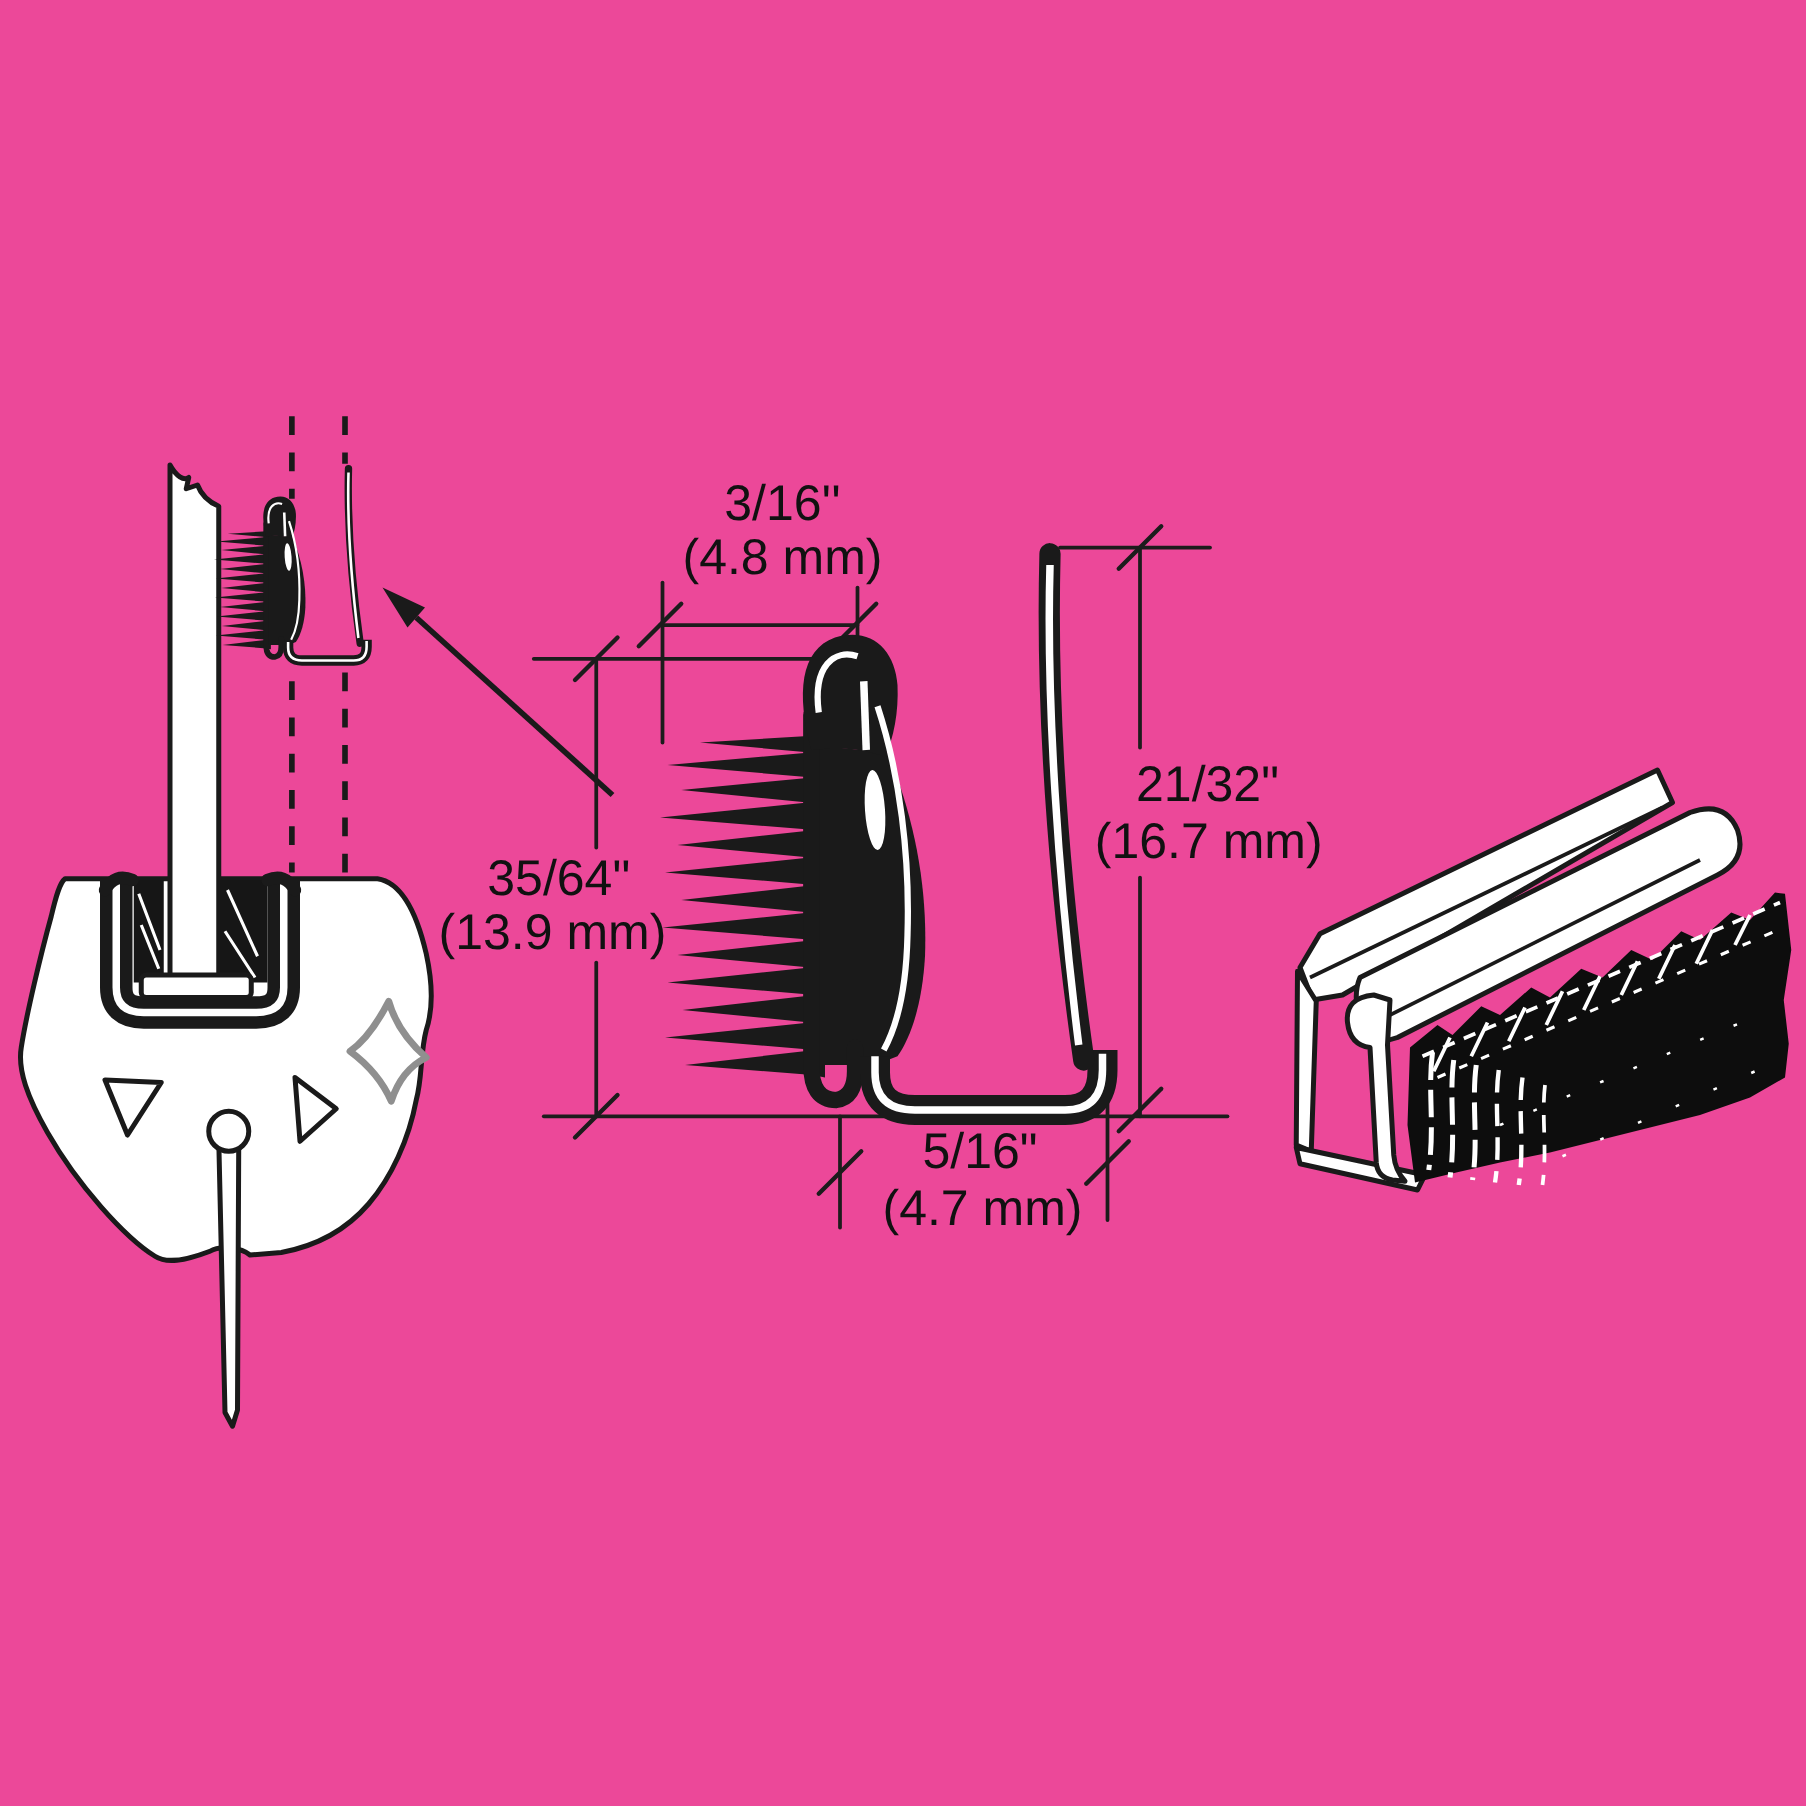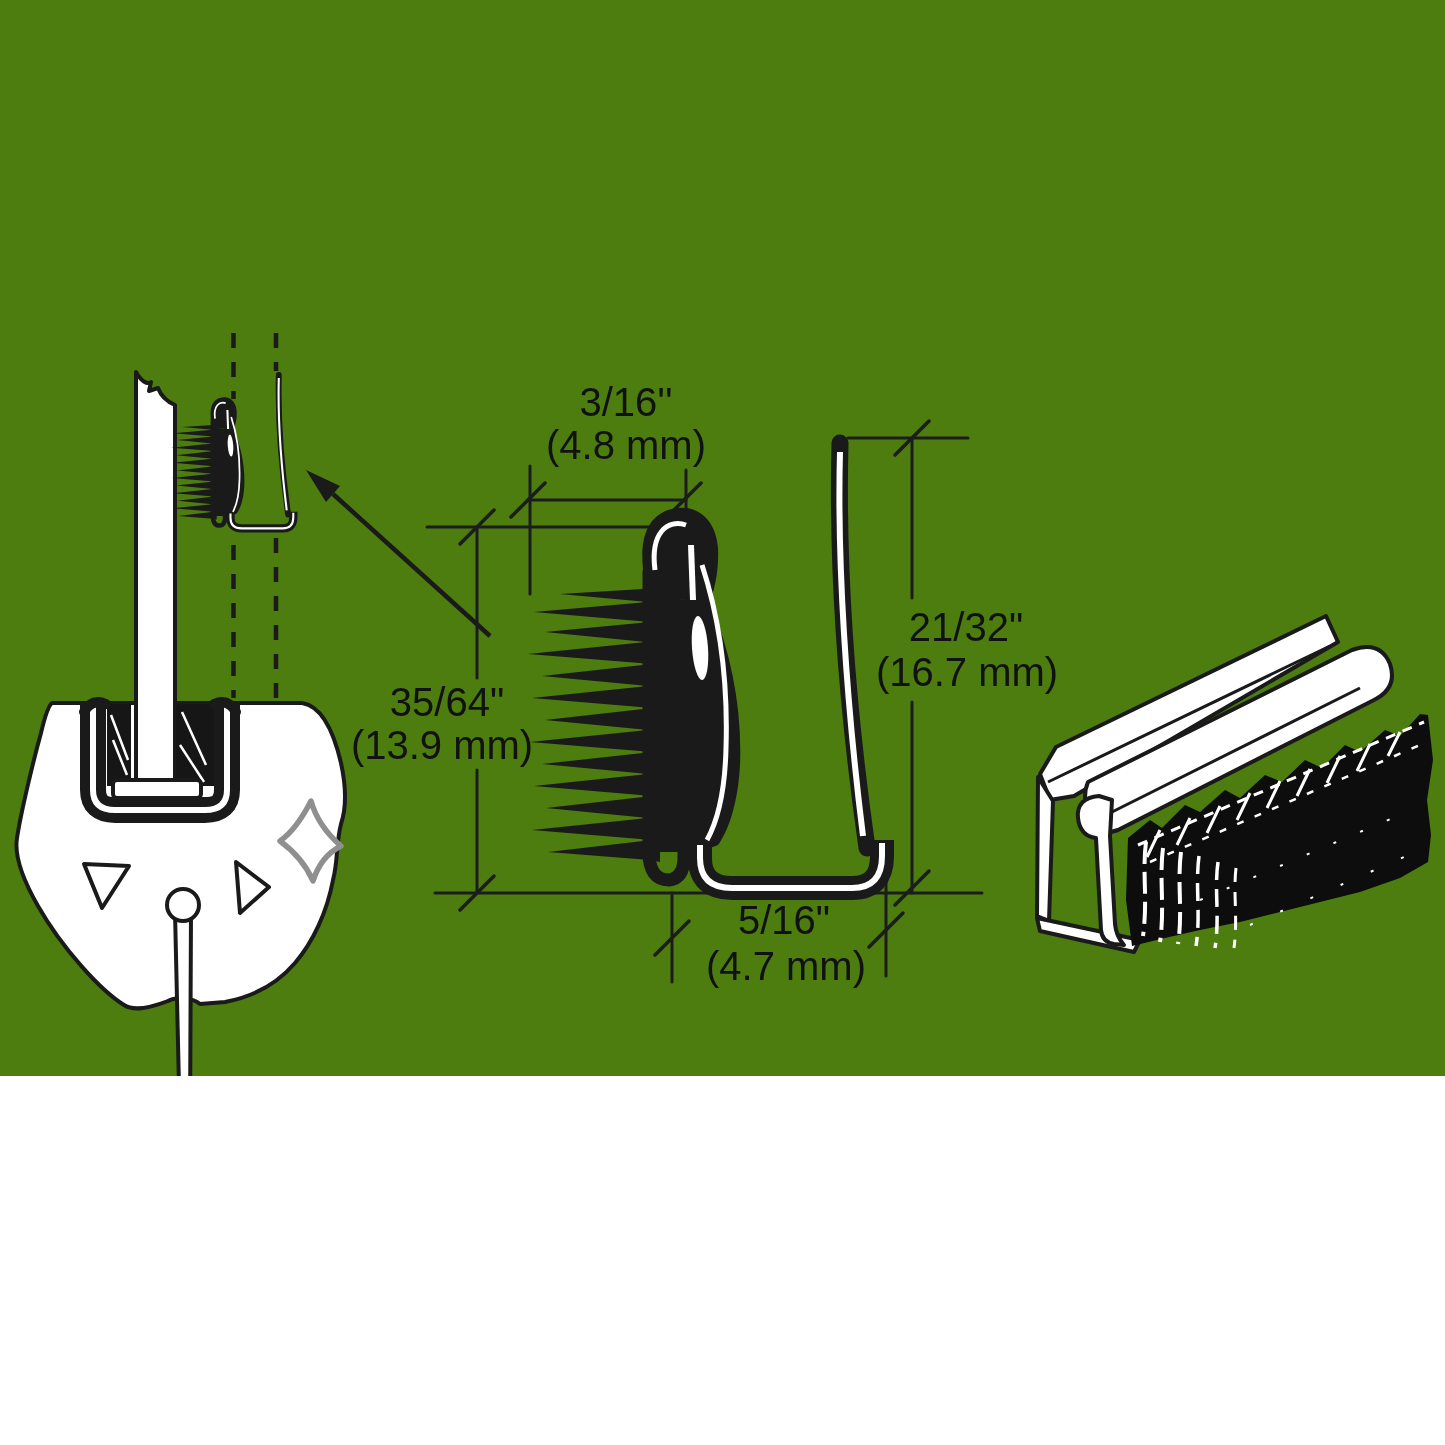--- a/index.html
+++ b/index.html
@@ -1,16 +1,16 @@
 <!DOCTYPE html>
 <html><head>
 <meta charset="utf-8">
 <style>
   html,body{margin:0;padding:0;background:#ffffff;}
-  .page{width:1445px;height:1076px;position:relative;background:#4d7c0f;overflow:hidden;}
+  .page{width:1445px;height:1445px;position:relative;background:#ec4899;overflow:hidden;}
   svg{display:block;}
   text{font-family:"Liberation Sans","DejaVu Sans",sans-serif;font-size:40px;fill:#111111;}
   .thin{stroke:#1c1c1c;stroke-width:3;fill:none;stroke-linecap:round;}
   .tick{stroke:#1c1c1c;stroke-width:3.5;stroke-linecap:round;}
   .outline{fill:#ffffff;stroke:#1a1a1a;stroke-width:4;stroke-linejoin:round;}
   .ink{fill:#1a1a1a;}
   .wline{stroke:#ffffff;fill:none;stroke-linecap:butt;}
 </style>
 </head>
 <body>

